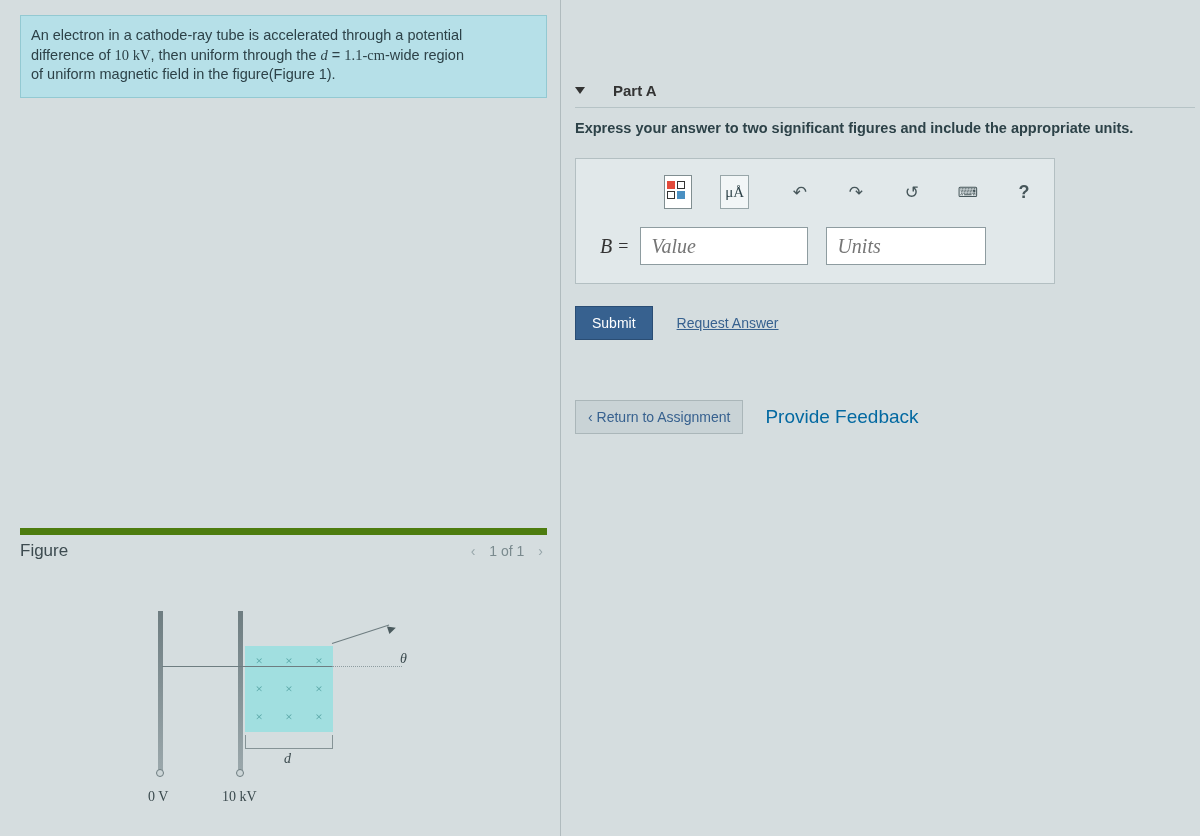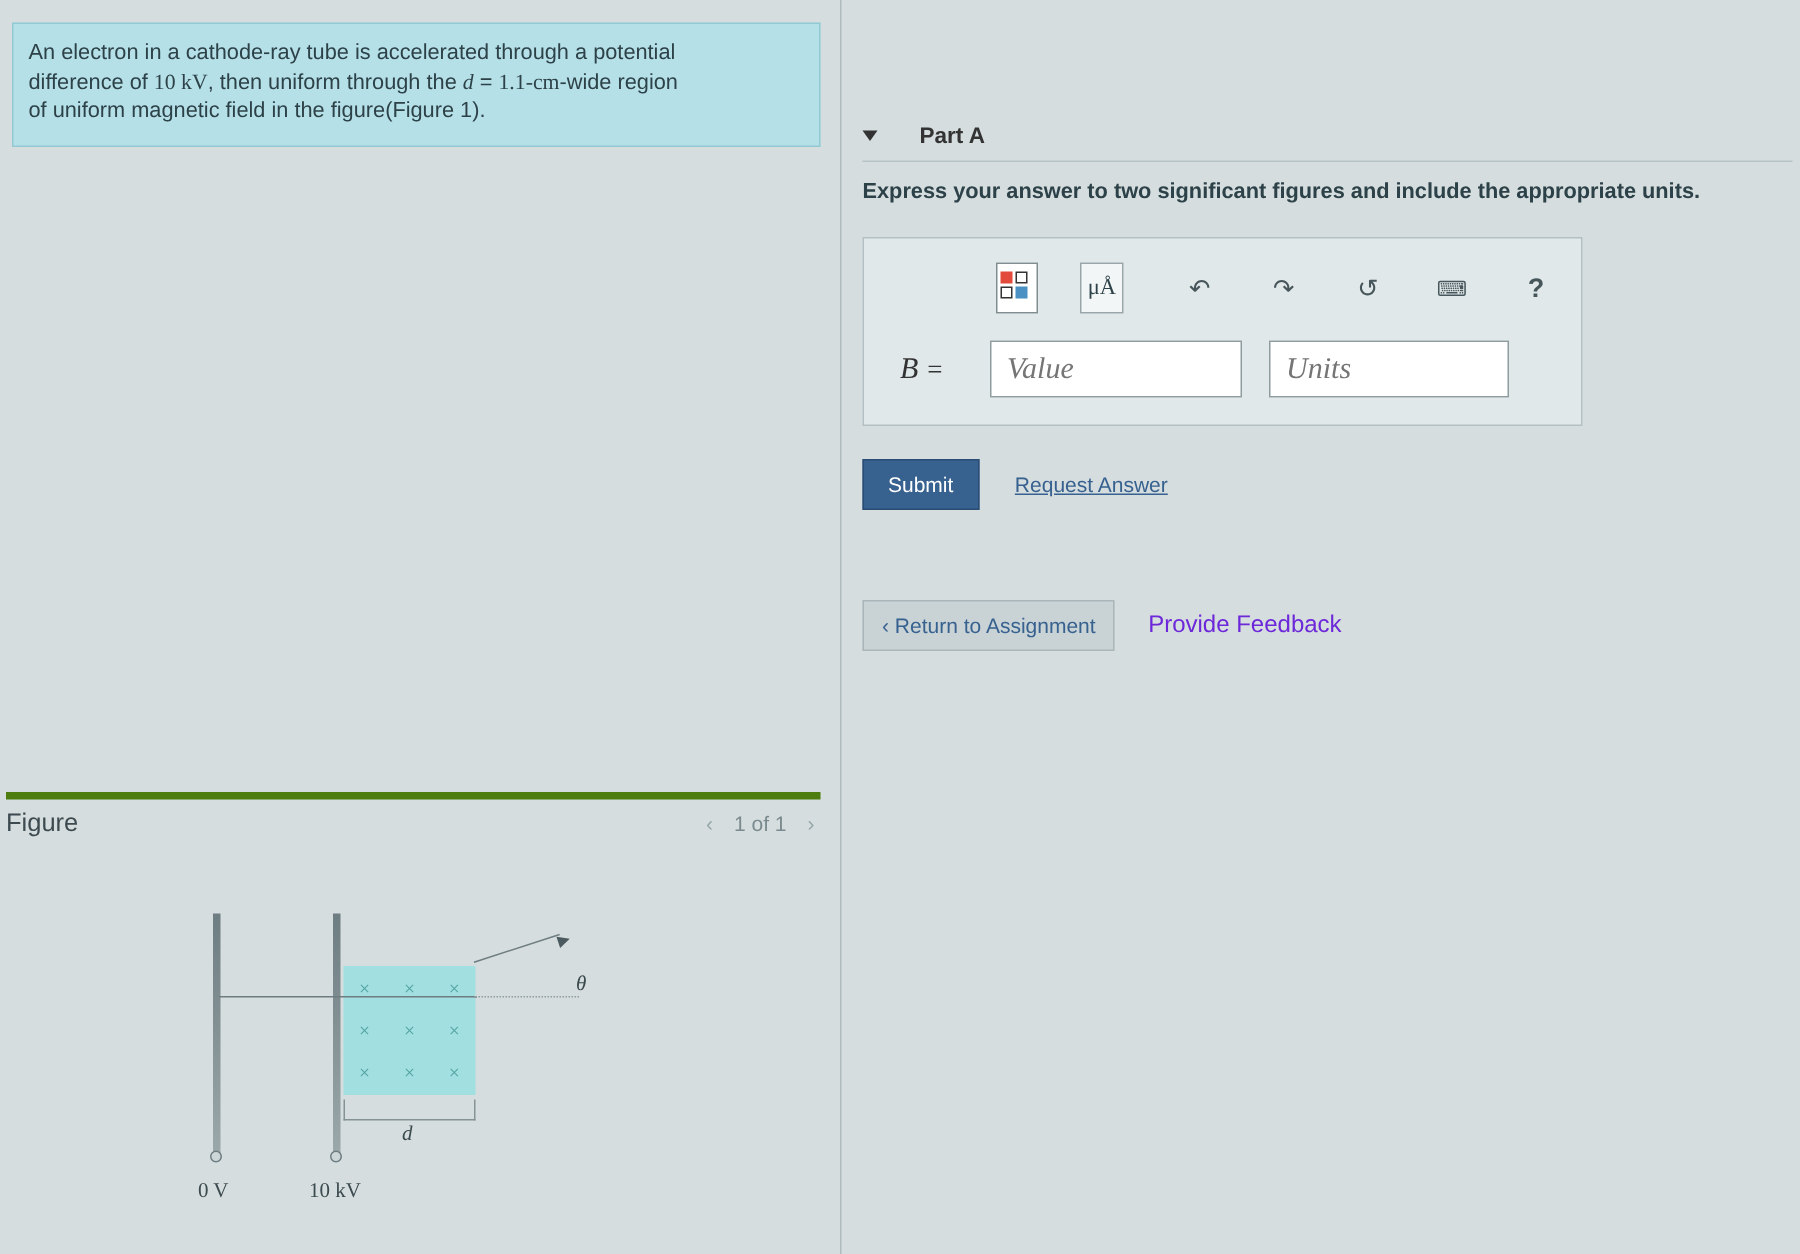--- a/index.html
+++ b/index.html
@@ -11,20 +11,21 @@
     overflow: hidden;
     position: relative;
     font-size: 14px;
     color: #333;
   }
   .left-col {
     position: absolute;
     left: 0; top: 0;
     width: 555px;
     height: 836px;
+    padding-left: 12px;
   }
   .right-col {
     position: absolute;
     left: 575px; top: 0;
     width: 620px;
     height: 836px;
   }
   .divider-v {
     position: absolute;
     left: 560px; top: 0;
@@ -38,23 +39,23 @@
     border: 1px solid #93c9d2;
     color: #2d4248;
     line-height: 1.35;
     font-size: 14.5px;
   }
   .problem-box .kv { font-family: 'Times New Roman', serif; }
   .problem-box i { font-style: italic; font-family: 'Times New Roman', serif; }
 
   .figure-section {
     position: absolute;
-    left: 4px; right: 8px;
+    left: 20px; right: 8px;
     top: 528px;
-    border-top: 5px solid #4d7c0f;
+    border-top: 7px solid #4d7c0f;
   }
   .figure-header {
     display: flex;
     justify-content: space-between;
     align-items: center;
     padding: 6px 4px 10px 0;
   }
   .figure-title {
     font-size: 17px;
     color: #3d4b50;
@@ -225,21 +226,21 @@
     height:38px;
     border:1px solid #8e9ca0;
     background:#fff;
     padding:0 10px;
     font-family:'Times New Roman',serif;
     font-style:italic;
     font-size:20px;
     color:#9aa9ad;
     outline:none;
   }
-  .valfield { width:168px; margin-right:18px;margin-left:20px;}
+  .valfield { width:168px; margin-right:18px;}
   .unitfield { width:160px; }
 
   .submit-row {
     margin-top:22px;
     display:flex; align-items:center; gap:24px;
   }
   .submit-btn {
     background:#37618f;
     color:#fff;
     border:1px solid #2a4d74;
@@ -260,22 +261,22 @@
   }
   .return-btn {
     background:#c9d3d6;
     border:1px solid #aab6b9;
     color:#37618f;
     padding:8px 12px;
     font-size:14px;
     cursor:pointer;
   }
   .feedback-link {
-    color:#6d28d9;
-    font-size:16px;
+    color:#0369a1;
+    font-size:19px;
     cursor:pointer;
   }
 </style>
 </head>
 <body>
 
 <div class="divider-v"></div>
 
 <div class="left-col">
 

